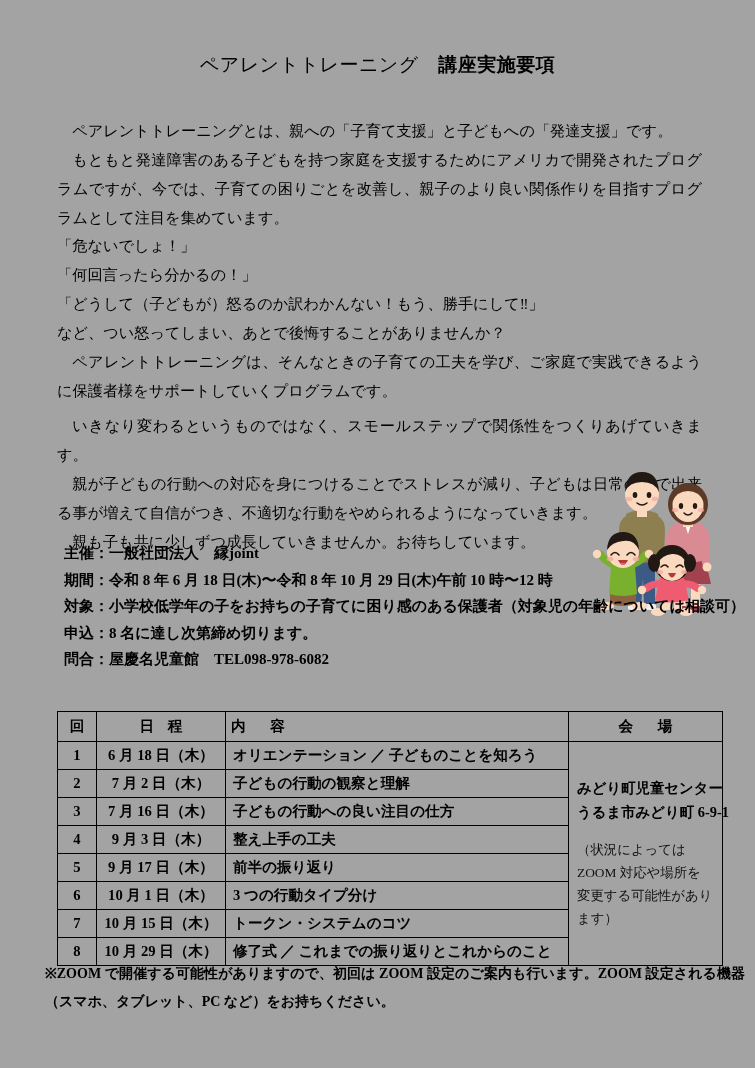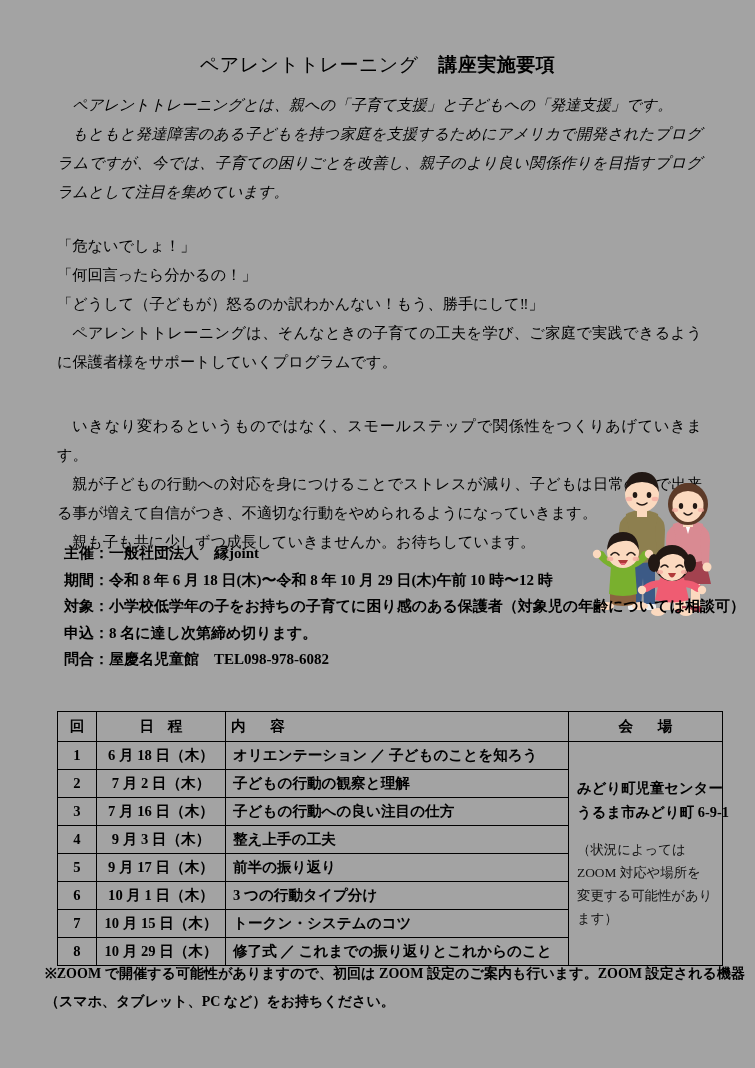--- a/index.html
+++ b/index.html
@@ -39,21 +39,21 @@
     position: absolute;
     left: 57px;
     width: 645px;
     font-size: 15.2px;
     line-height: 29px;
     text-align: justify;
     font-weight: 400;
   }
   .p-indent { text-indent: 1em; }
 
-  #para1 { top: 90px; font-style: italic; }
+  #para1 { top: 116px; }
   #para2 { top: 231px; }
   #para3 { top: 411px; }
 
   .body-block p { margin: 0; }
 
   
   #details {
     position: absolute;
     left: 64px;
     top: 540px;
@@ -139,20 +139,21 @@
 
   <div class="body-block" id="para1">
     <p class="p-indent">ペアレントトレーニングとは、親への「子育て支援」と子どもへの「発達支援」です。</p>
     <p class="p-indent">もともと発達障害のある子どもを持つ家庭を支援するためにアメリカで開発されたプログラムですが、今では、子育ての困りごとを改善し、親子のより良い関係作りを目指すプログラムとして注目を集めています。</p>
   </div>
 
   <div class="body-block" id="para2">
     <p>「危ないでしょ！」</p>
     <p>「何回言ったら分かるの！」</p>
     <p>「どうして（子どもが）怒るのか訳わかんない！もう、勝手にして‼」</p>
+    <p>など、つい怒ってしまい、あとで後悔することがありませんか？</p>
     <p class="p-indent">ペアレントトレーニングは、そんなときの子育ての工夫を学び、ご家庭で実践できるように保護者様をサポートしていくプログラムです。</p>
   </div>
 
   <div class="body-block" id="para3">
     <p class="p-indent">いきなり変わるというものではなく、スモールステップで関係性をつくりあげていきます。</p>
     <p class="p-indent">親が子どもの行動への対応を身につけることでストレスが減り、子どもは日常の場で出来る事が増えて自信がつき、不適切な行動をやめられるようになっていきます。</p>
     <p class="p-indent">親も子も共に少しずつ成長していきませんか。お待ちしています。</p>
   </div>
 
   <div id="family">

